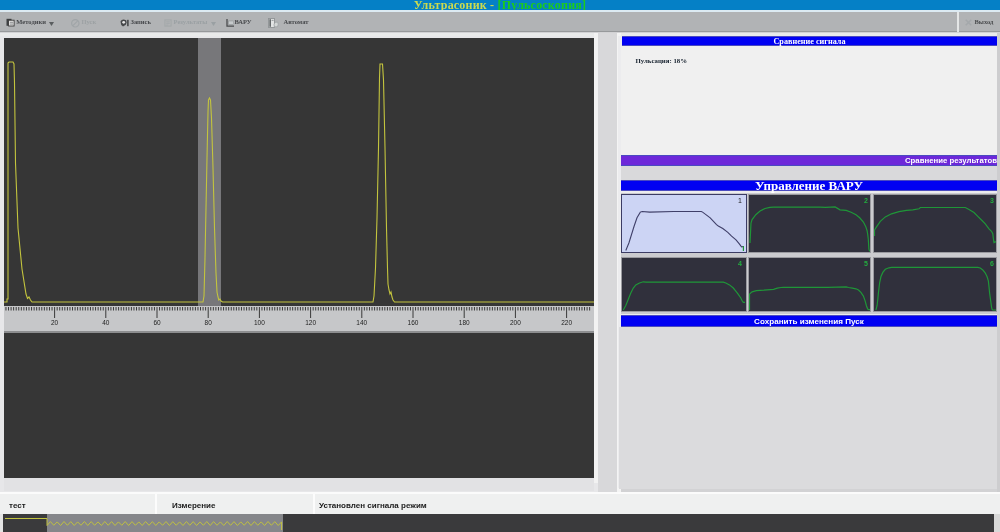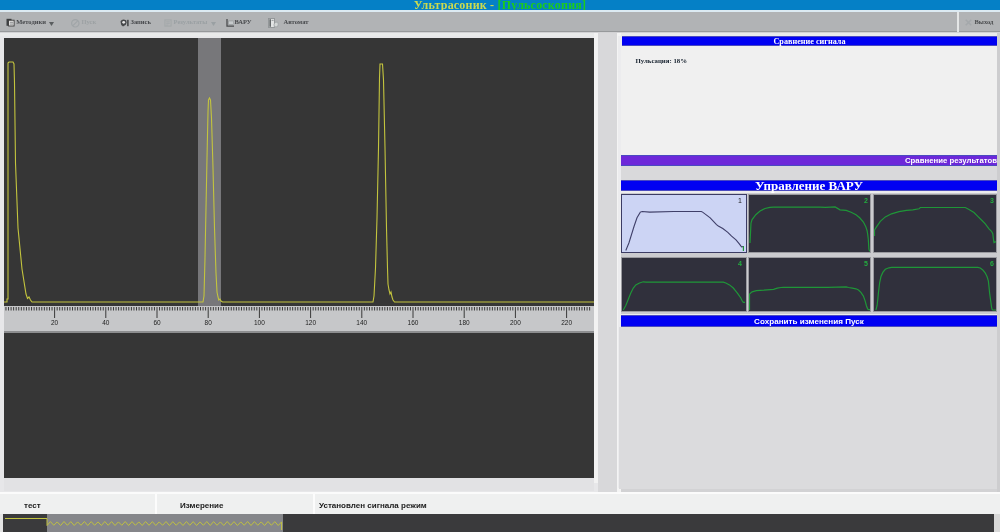--- a/index.html
+++ b/index.html
@@ -173,22 +173,22 @@
 <div class="abs sans" style="left:621px;top:315px;width:376px;height:12px;background:#0000f2;border-top:1px solid #4a4ac0;border-bottom:1px solid #4a4ac0;color:#fff;text-align:center;font-size:8.1px;font-weight:bold;line-height:11px;">Сохранить изменения Пуск</div>
 
 <div class="abs" style="left:619px;top:327px;width:378px;height:162px;background:#dbdbdd;"></div>
 
 <div class="abs" style="left:997px;top:33px;width:3px;height:459px;background:#cdcdcf;"></div>
 
 <div class="abs" style="left:0;top:492px;width:1000px;height:2px;background:#fbfbfb;"></div>
 <div class="abs sans" style="left:0;top:494px;width:1000px;height:20px;background:#eff0f0;font-size:8px;font-weight:bold;color:#1a1a1a;">
   <div class="abs" style="left:155px;top:0;width:2px;height:20px;background:#fcfcfc;"></div>
   <div class="abs" style="left:313px;top:0;width:2px;height:20px;background:#fcfcfc;"></div>
-  <span class="abs" style="left:24px;top:6.5px;text-align:right;">тест</span>
-  <span class="abs" style="left:180px;top:6.5px;">Измерение</span>
+  <span class="abs" style="left:9px;top:6.5px;text-align:right;">тест</span>
+  <span class="abs" style="left:172px;top:6.5px;">Измерение</span>
   <span class="abs" style="left:319px;top:6.5px;">Установлен сигнала режим</span>
 </div>
 
 <div class="abs" style="left:0;top:514px;width:1000px;height:18px;background:#3a3a3c;border-left:3px solid #e4e4e4;"></div>
 <div class="abs" style="left:47px;top:514px;width:236px;height:18px;background:#85868a;"></div>
 <svg class="abs" style="left:0;top:514px;" width="1000" height="18" viewBox="0 0 1000 18">
   <path d="M47 4.5 L47 11.5 L50.4 7.6 L53.8 11.3 L57.2 7.9 L60.6 11.5 L64.0 7.5 L67.4 11.3 L70.8 7.6 L74.2 11.5 L77.6 7.9 L81.0 11.3 L84.4 7.5 L87.8 11.5 L91.2 7.6 L94.6 11.3 L98.0 7.9 L101.4 11.5 L104.8 7.5 L108.2 11.3 L111.6 7.6 L115.0 11.5 L118.4 7.9 L121.8 11.3 L125.2 7.5 L128.6 11.5 L132.0 7.6 L135.4 11.3 L138.8 7.9 L142.2 11.5 L145.6 7.5 L149.0 11.3 L152.4 7.6 L155.8 11.5 L159.2 7.9 L162.6 11.3 L166.0 7.5 L169.4 11.5 L172.8 7.6 L176.2 11.3 L179.6 7.9 L183.0 11.5 L186.4 7.5 L189.8 11.3 L193.2 7.6 L196.6 11.5 L200.0 7.9 L203.4 11.3 L206.8 7.5 L210.2 11.5 L213.6 7.6 L217.0 11.3 L220.4 7.9 L223.8 11.5 L227.2 7.5 L230.6 11.3 L234.0 7.6 L237.4 11.5 L240.8 7.9 L244.2 11.3 L247.6 7.5 L251.0 11.5 L254.4 7.6 L257.8 11.3 L261.2 7.9 L264.6 11.5 L268.0 7.5 L271.4 11.3 L274.8 7.6 L278.2 11.5 L281.6 7.9 L281.5 16" fill="none" stroke="#bfc042" stroke-width="1"></path>
   <path d="M5 4.5 L47 4.5" fill="none" stroke="#c2c340" stroke-width="1.2"></path>
 </svg>
 <div class="abs" style="left:994px;top:514px;width:6px;height:18px;background:#d8d8d8;"></div>

